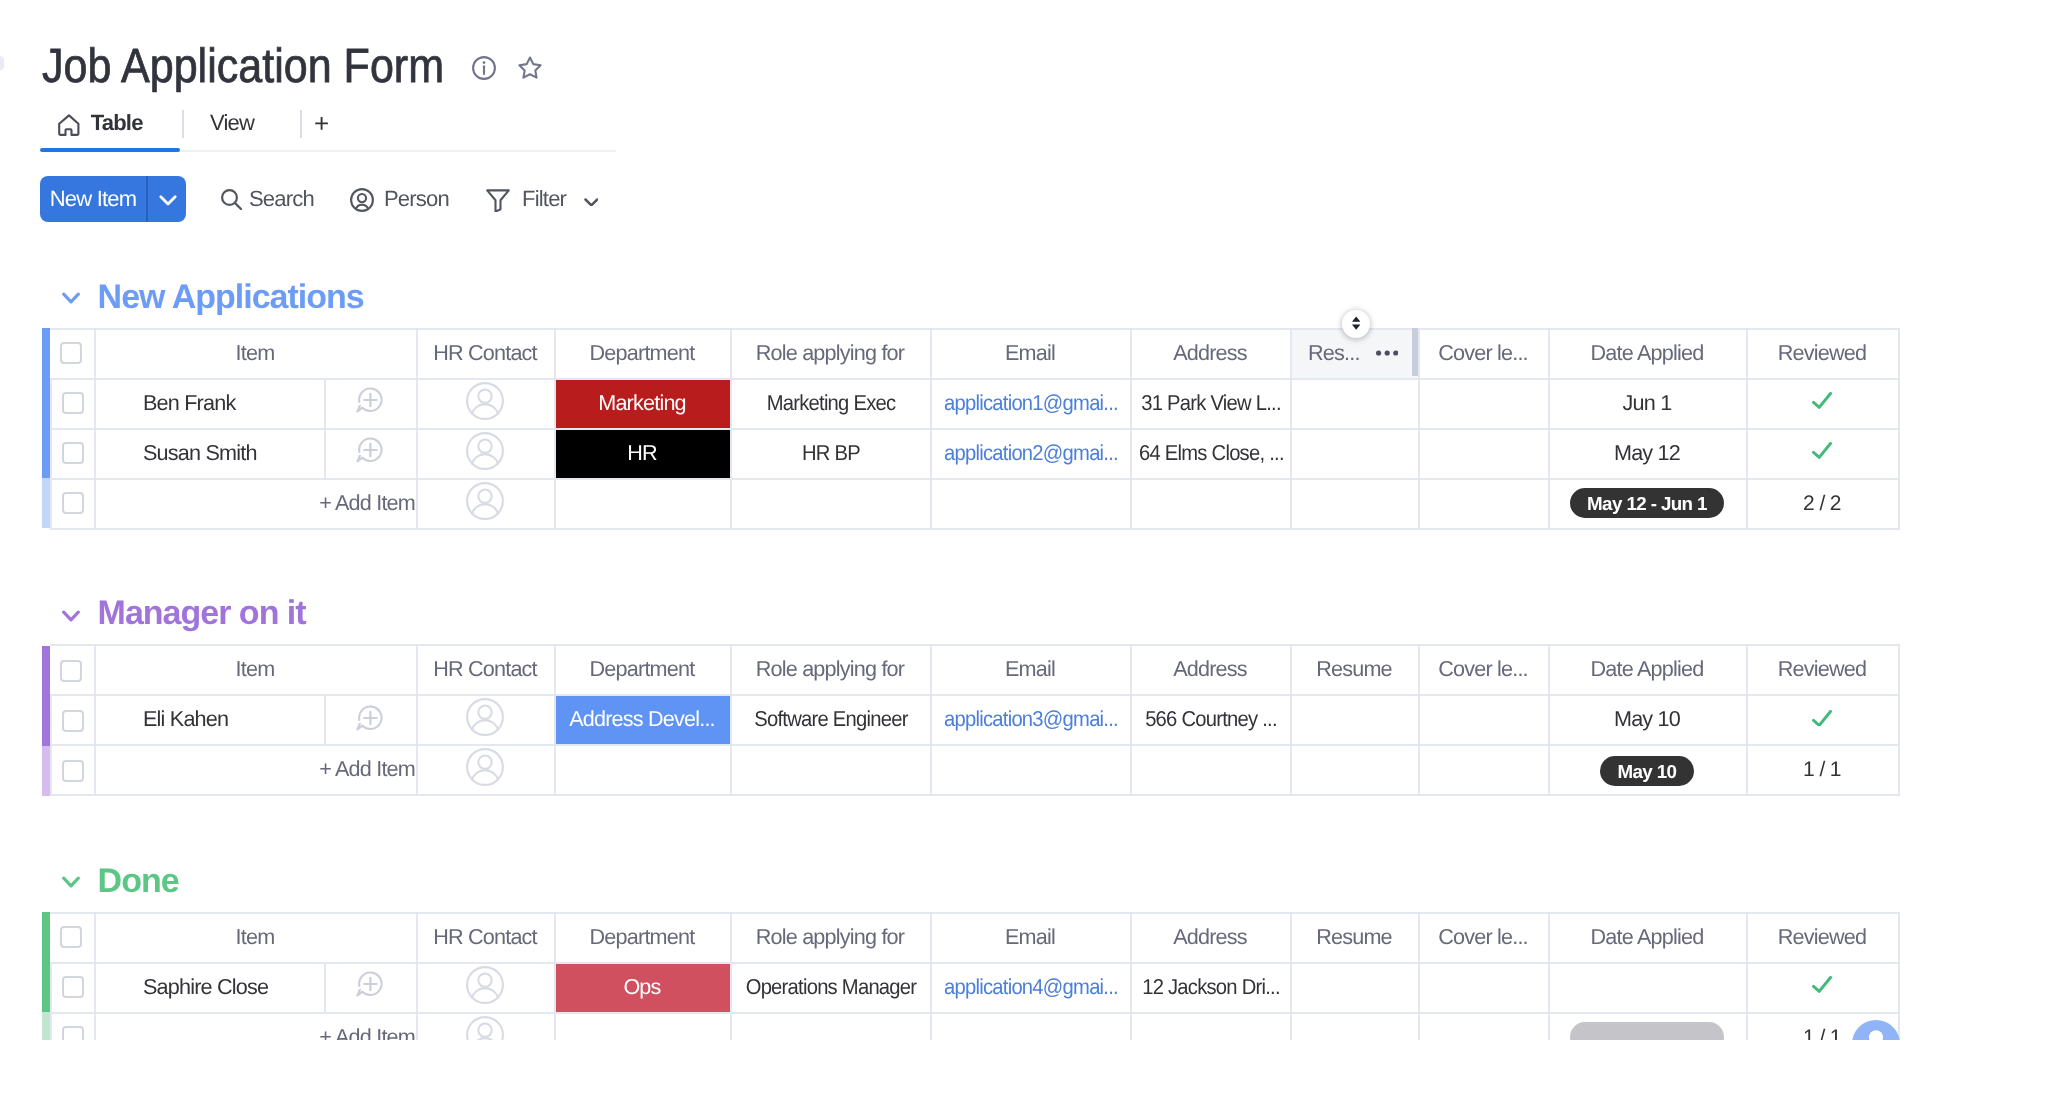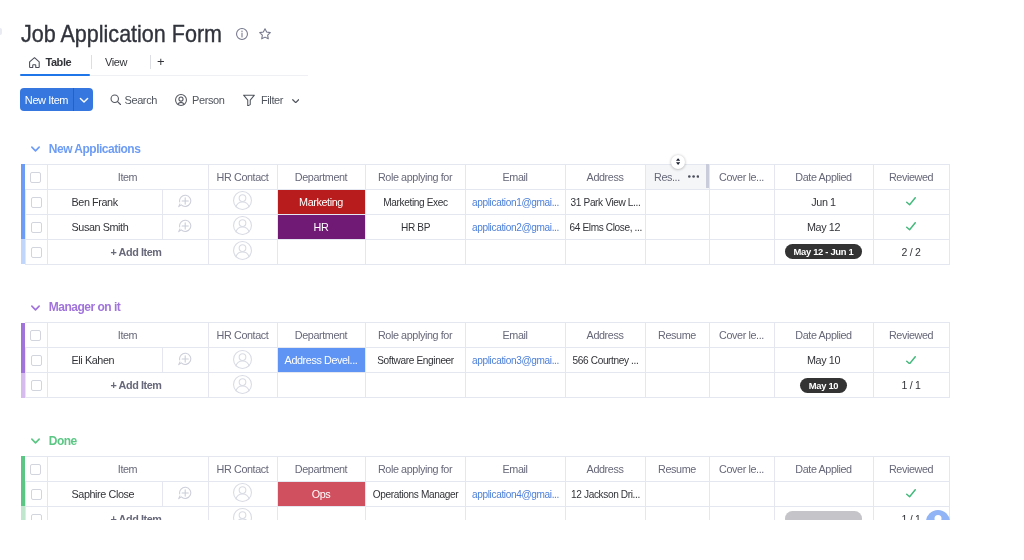--- a/index.html
+++ b/index.html
@@ -43,38 +43,38 @@
   
   .toolbar { position:absolute; left:20px; top:88px; height:23px; }
   .new-item { position:absolute; left:0; top:0; display:flex; align-items:stretch; height:23px; border-radius:4px; overflow:hidden; cursor:pointer; }
   .new-item-main { background:#3577df; color:#fff; font-size:11px; letter-spacing:-0.4px; width:53px; display:flex; align-items:center; justify-content:center; }
   .new-item-div { width:1px; background:#2c5fb8; }
   .new-item-arrow { background:#3577df; width:19px; display:flex; align-items:center; justify-content:center; }
   .tb-btn { position:absolute; top:0; display:flex; align-items:center; font-size:11px; letter-spacing:-0.4px; color:#50555e; cursor:pointer; height:23px; white-space:nowrap; }
 
   
   .group { position:absolute; left:0; }
-  .group-title { display:flex; align-items:center; gap:8.8px; font-size:12px; font-weight:bold;
+  .group-title { display:flex; align-items:center; gap:8.8px; font-size:17px; font-weight:bold;
                  letter-spacing:-0.5px; line-height:14px; white-space:nowrap; }
   .grp-chevron { width:9px; height:9px; display:flex; align-items:center; justify-content:center; cursor:pointer; margin-top:2px; }
 
   
   table.board { border-collapse:collapse; table-layout:fixed; font-size:10.8px; letter-spacing:-0.4px; }
   table.board td { border-right:1px solid #e5e7f0; border-bottom:1px solid #e5e7f0;
                    padding:0; height:24.1px; vertical-align:middle; text-align:center; background:#fff;
                    overflow:hidden; white-space:nowrap; }
   table.board tr.hdr td { color:#676879; border-top:1px solid #e5e7f0; }
   table.board tr.hdr td.colorbar { border-top:none; }
   table.board td.colorbar { border:none !important; width:4px; padding:0; background:transparent; }
   .barfill { width:4px; height:25px; }
   table.board td.chk { width:22px; border-left:1px solid #e5e7f0; }
   tr.hdr td.chk { border-left:none; }
   .cbox { width:11px; height:11px; border:1px solid #d3d5de; border-radius:2px; display:inline-block; vertical-align:middle; background:#fff; }
   table.board td.itemname { text-align:left; padding-left:24px; color:#323338; border-right:1px solid #e5e7f0; }
-  table.board td.addtext { text-align:center; padding-left:17px; color:#676879;font-weight:bold; }
+  table.board td.addtext { text-align:right; padding-left:17px; color:#676879; }
   table.board td.chatcell { border-right:1px solid #e5e7f0; }
   .status { display:block; width:100%; height:24px; line-height:24px; color:#fff; font-size:10.8px; text-align:center;
             overflow:hidden; text-overflow:clip; white-space:nowrap; padding:0 2px; }
   .emaillink { color:#4c7fd9; }
   .trunc { display:block; padding:0 1px; white-space:nowrap; overflow:hidden; text-overflow:clip;
            transform:scaleX(0.935); transform-origin:center center; }
   .datepill { display:inline-block; background:#333333; color:#fff; font-size:9.4px; font-weight:bold;
               letter-spacing:-0.3px; border-radius:8px; padding:0 9px; line-height:15px; height:15px; }
   .datepill.empty { background:#c5c5c9; color:transparent; width:77px; }
   .summary { font-size:10.5px; color:#323338; letter-spacing:-0.3px; }
@@ -295,21 +295,21 @@
                     </svg>
                   </span></td>
                 <td><span class="ico ">
                     <svg width="19" height="19" viewBox="0 0 19 19">
                       <circle cx="9.5" cy="9.5" r="8.95" fill="none" stroke="#d9dbe4" stroke-width="1.05"></circle>
                       <circle cx="9.5" cy="7.1" r="3.35" fill="none" stroke="#d9dbe4" stroke-width="1.05"></circle>
                       <path d="M2.85 16.25 a6.85 6.85 0 0 1 13.3 0" fill="none" stroke="#d9dbe4" stroke-width="1.05"></path>
                     </svg>
                   </span></td>
                 <td>
-                  <span class="status" style="background:#701a75">HR</span>
+                  <span class="status" style="background:#000000">HR</span>
                 </td>
                 <td>
                   <span class="trunc">HR BP</span>
                 </td>
                 <td>
                   <span class="trunc emaillink">application2@gmai...</span>
                 </td>
                 <td>
                   <span class="trunc">64 Elms Close, ...</span>
                 </td>

